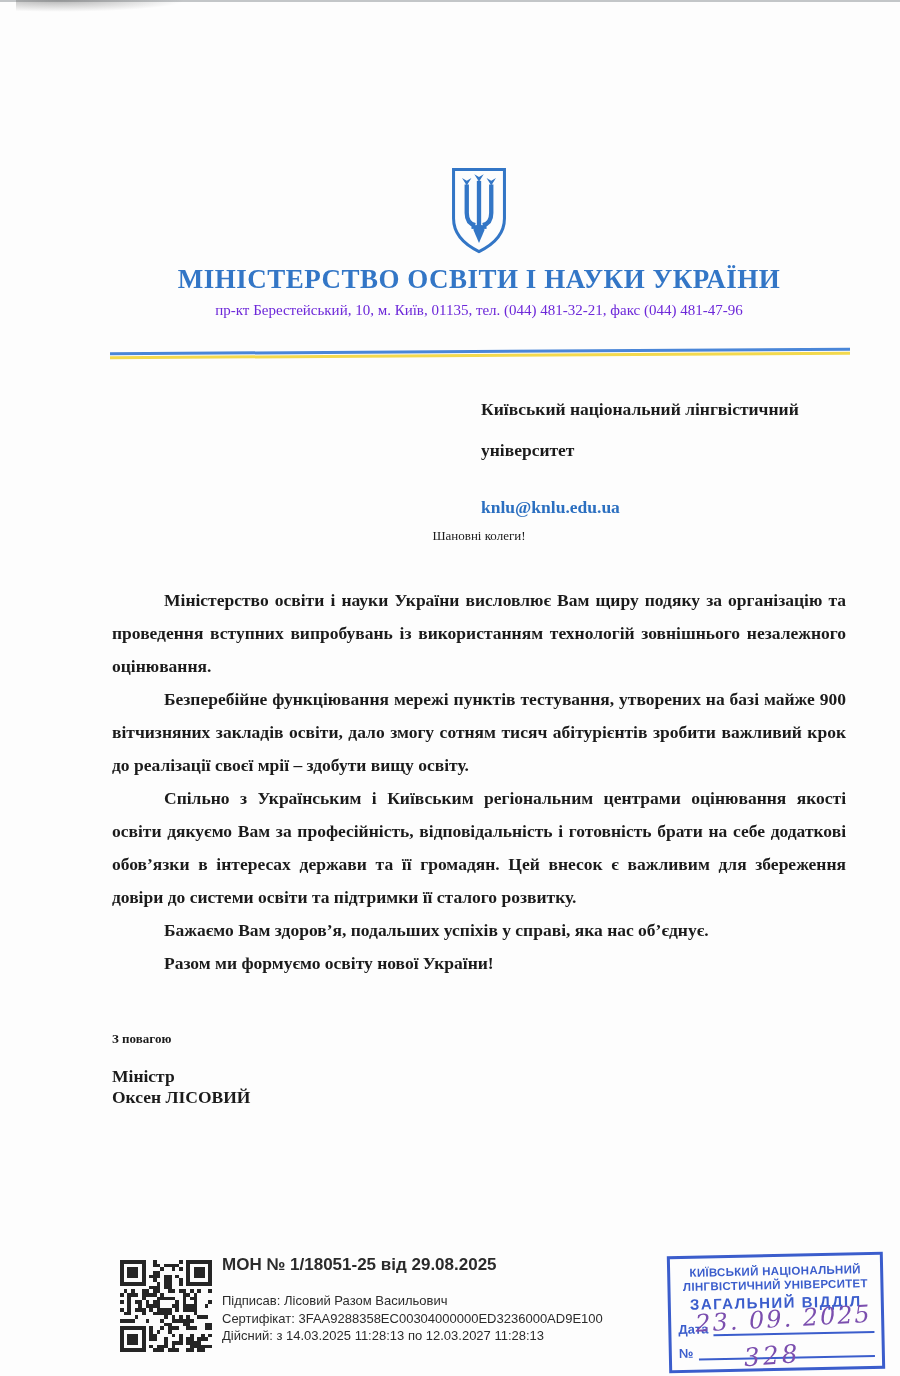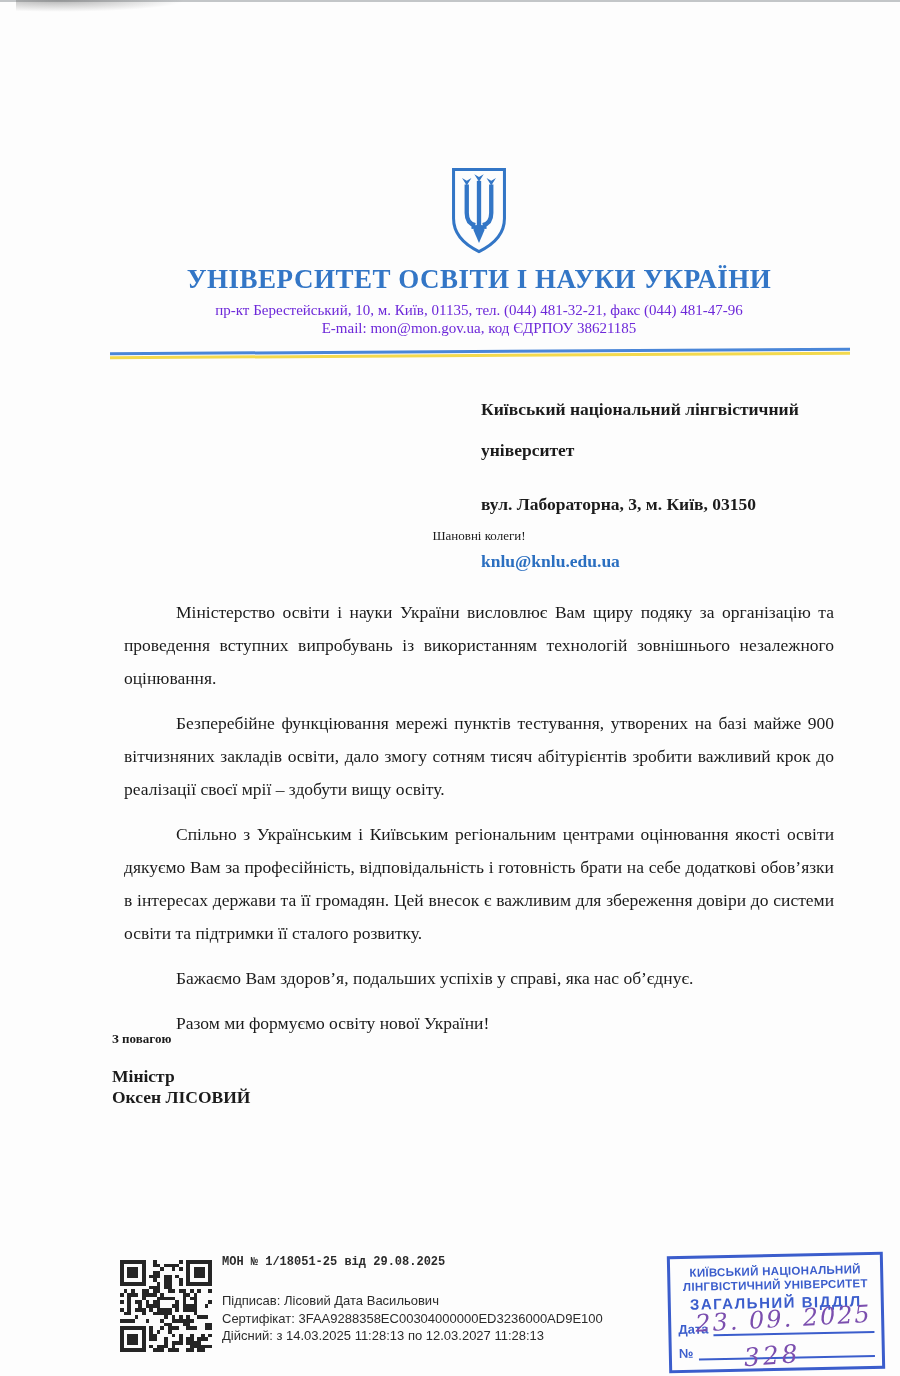--- a/index.html
+++ b/index.html
@@ -29,32 +29,32 @@
     font-size:17.5px;font-weight:bold;line-height:41px;}
   .recipient .addr{margin-top:13px;}
   .recipient .email{margin-top:16px;color:var(--link-blue,#2b6fc0);}
 
   .salutation{position:absolute;left:110px;right:52px;top:528px;
     text-align:center;font-weight:normal;font-size:13px;}
 
   
   .body-text{position:absolute;left:112px;right:54px;top:584px;
     font-size:17.5px;line-height:33px;text-align:justify;}
-  .body-text p{margin:12px;text-indent:52px;}
+  .body-text p{margin:0;text-indent:52px;font-weight:bold;}
 
   
   .closing{position:absolute;left:112px;top:1031px;font-weight:bold;font-size:13px;text-align:center;}
   .sig-row{position:absolute;left:112px;right:110px;top:1066px;display:flex;
     justify-content:space-between;font-weight:bold;font-size:17.5px;flex-direction:column;}
 
   
   .qr{position:absolute;left:120px;top:1260px;width:92px;height:92px;}
   .qr svg{width:100%;height:100%;}
   .doc-number{position:absolute;left:222px;top:1255px;
-    font-family:Liberation Mono, monospace;font-weight:bold;font-size:12px;color:#2b2b2b;}
+    font-family:Liberation Sans, sans-serif;font-weight:bold;font-size:17px;color:#2b2b2b;}
   .sig-info{position:absolute;left:222px;top:1292px;
     font-family:"Liberation Sans",sans-serif;font-size:13px;line-height:17.5px;color:#2b2b2b;}
 
   
   .stamp{position:absolute;left:668px;top:1254px;width:196px;
     border:3px solid var(--stamp-blue,#2b50c8);padding:7px 7px 9px;
     transform:rotate(-1.2deg);color:var(--stamp-blue,#2b50c8);
     font-family:"Liberation Sans",sans-serif;text-align:center;opacity:.92;}
   .stamp .l1,.stamp .l2{font-size:11.5px;font-weight:bold;line-height:14px;letter-spacing:.3px;}
   .stamp .l3{font-size:15px;font-weight:bold;letter-spacing:1.5px;margin-top:2px;}
@@ -82,33 +82,31 @@
         <path d="M35 16 V66"></path>
       </g>
       <g fill="#3376c6">
         <path d="M22 21 L17 13 L22 16 L27 13 Z"></path>
         <path d="M35 17 L30 9 L35 12 L40 9 Z"></path>
         <path d="M48 21 L43 13 L48 16 L53 13 Z"></path>
         <path d="M35 60 L29 68 L35 82 L41 68 Z"></path>
         <rect x="27" y="63" width="16" height="4"></rect>
       </g>
     </svg>
-    <div class="ministry-name">УНІВЕРСИТЕТ ОСВІТИ І НАУКИ УКРАЇНИ</div>
+    <div class="ministry-name">МІНІСТЕРСТВО ОСВІТИ І НАУКИ УКРАЇНИ</div>
     <div class="hq-line">пр-кт Берестейський, 10, м. Київ, 01135, тел. (044) 481-32-21, факс (044) 481-47-96</div>
-    <div class="hq-line">E-mail: mon@mon.gov.ua, код ЄДРПОУ 38621185</div>
   </div>
 
   <div class="flag-divider">
     <div class="stripe-b"></div>
     <div class="stripe-y"></div>
   </div>
 
   <div class="recipient">
     <div>Київський національний лінгвістичний університет</div>
-    <div class="addr">вул. Лабораторна, 3, м. Київ, 03150</div>
     <div class="email">knlu@knlu.edu.ua</div>
   </div>
 
   <div class="salutation">Шановні колеги!</div>
 
   <div class="body-text">
     <p>Міністерство освіти і науки України висловлює Вам щиру подяку за організацію та проведення вступних випробувань із використанням технологій зовнішнього незалежного оцінювання.</p>
     <p>Безперебійне функціювання мережі пунктів тестування, утворених на базі майже 900 вітчизняних закладів освіти, дало змогу сотням тисяч абітурієнтів зробити важливий крок до реалізації своєї мрії – здобути вищу освіту.</p>
     <p>Спільно з Українським і Київським регіональним центрами оцінювання якості освіти дякуємо Вам за професійність, відповідальність і готовність брати на себе додаткові обов’язки в інтересах держави та її громадян. Цей внесок є важливим для збереження довіри до системи освіти та підтримки її сталого розвитку.</p>
     <p>Бажаємо Вам здоров’я, подальших успіхів у справі, яка нас об’єднує.</p>
@@ -327,21 +325,21 @@
           <rect x="2" y="2" width="3" height="3"></rect>
           <rect x="18.5" y="0.5" width="6" height="6" fill="none" stroke="#262626"></rect>
           <rect x="20" y="2" width="3" height="3"></rect>
           <rect x="0.5" y="18.5" width="6" height="6" fill="none" stroke="#262626"></rect>
           <rect x="2" y="20" width="3" height="3"></rect>
         </g>
       </svg>
   </div>
   <div class="doc-number">МОН № 1/18051-25 від 29.08.2025</div>
   <div class="sig-info">
-    <div>Підписав: Лісовий Дата Васильович</div>
+    <div>Підписав: Лісовий Разом Васильович</div>
     <div>Сертифікат: 3FAA9288358EC00304000000ED3236000AD9E100</div>
     <div>Дійсний: з 14.03.2025 11:28:13 по 12.03.2027 11:28:13</div>
   </div>
 
   <div class="stamp">
     <div class="l1">КИЇВСЬКИЙ НАЦІОНАЛЬНИЙ</div>
     <div class="l2">ЛІНГВІСТИЧНИЙ УНІВЕРСИТЕТ</div>
     <div class="l3">ЗАГАЛЬНИЙ ВІДДІЛ</div>
     <div class="row">
       <span>Дата</span>

